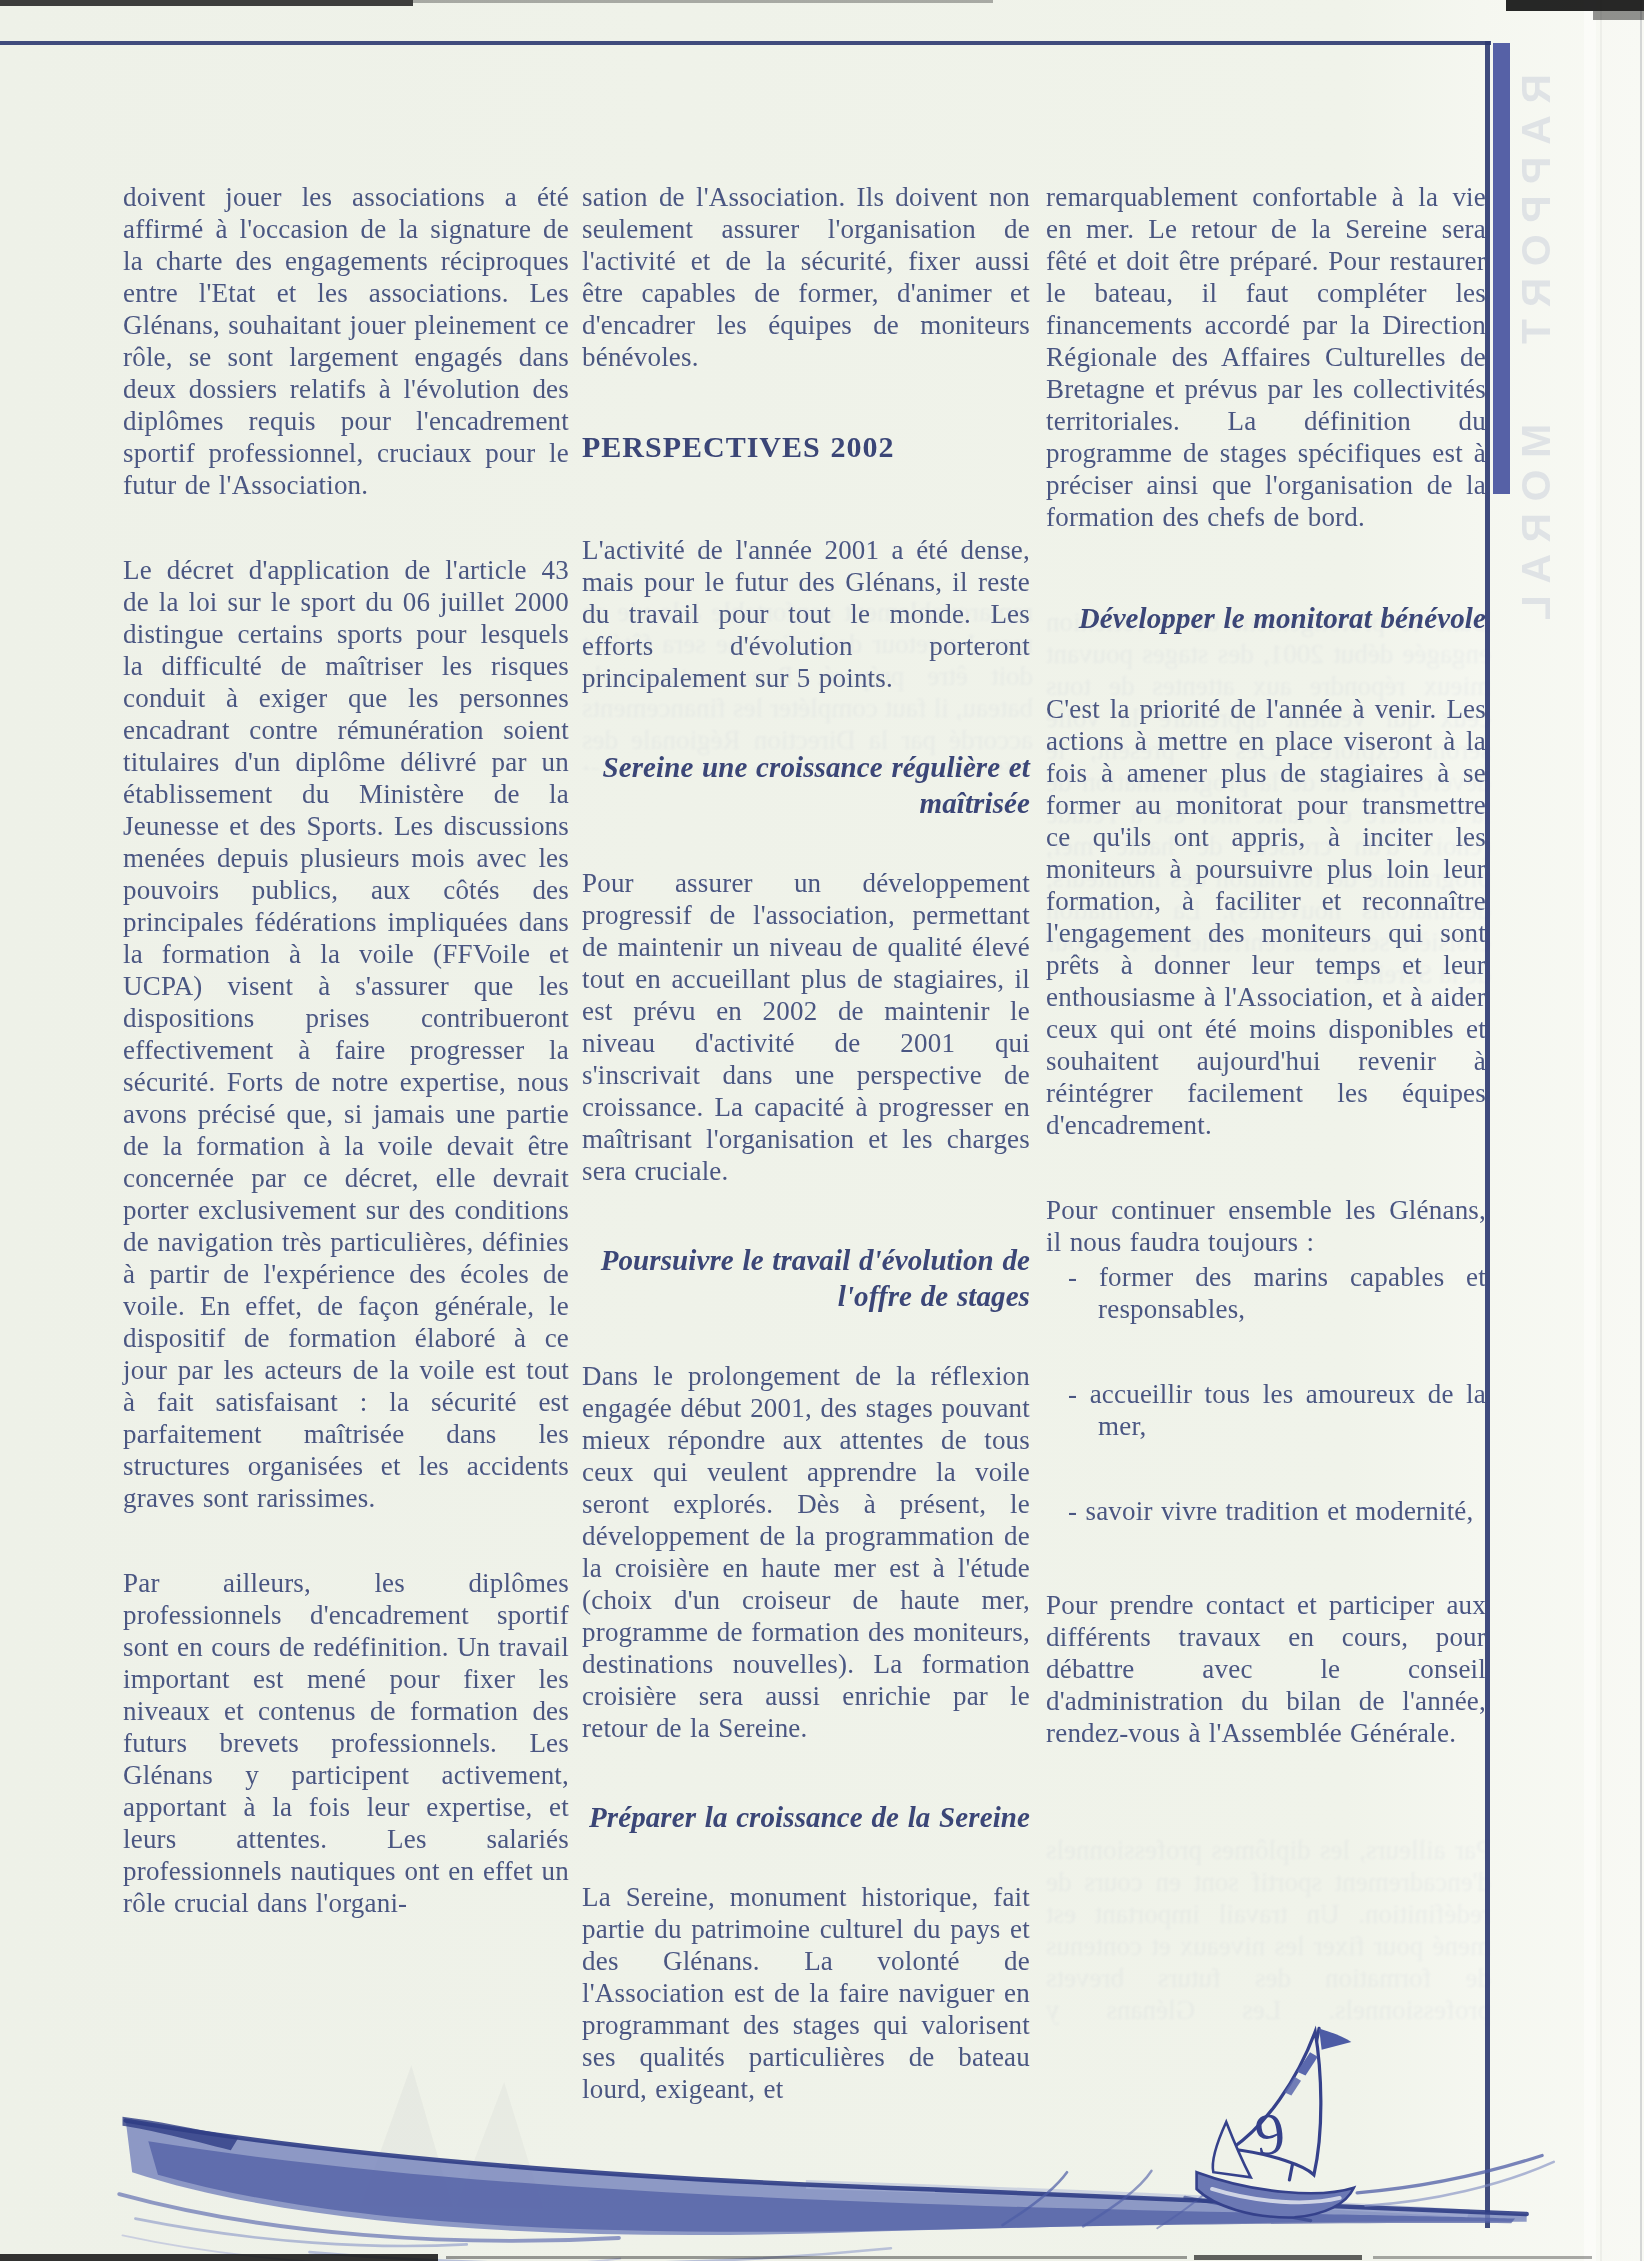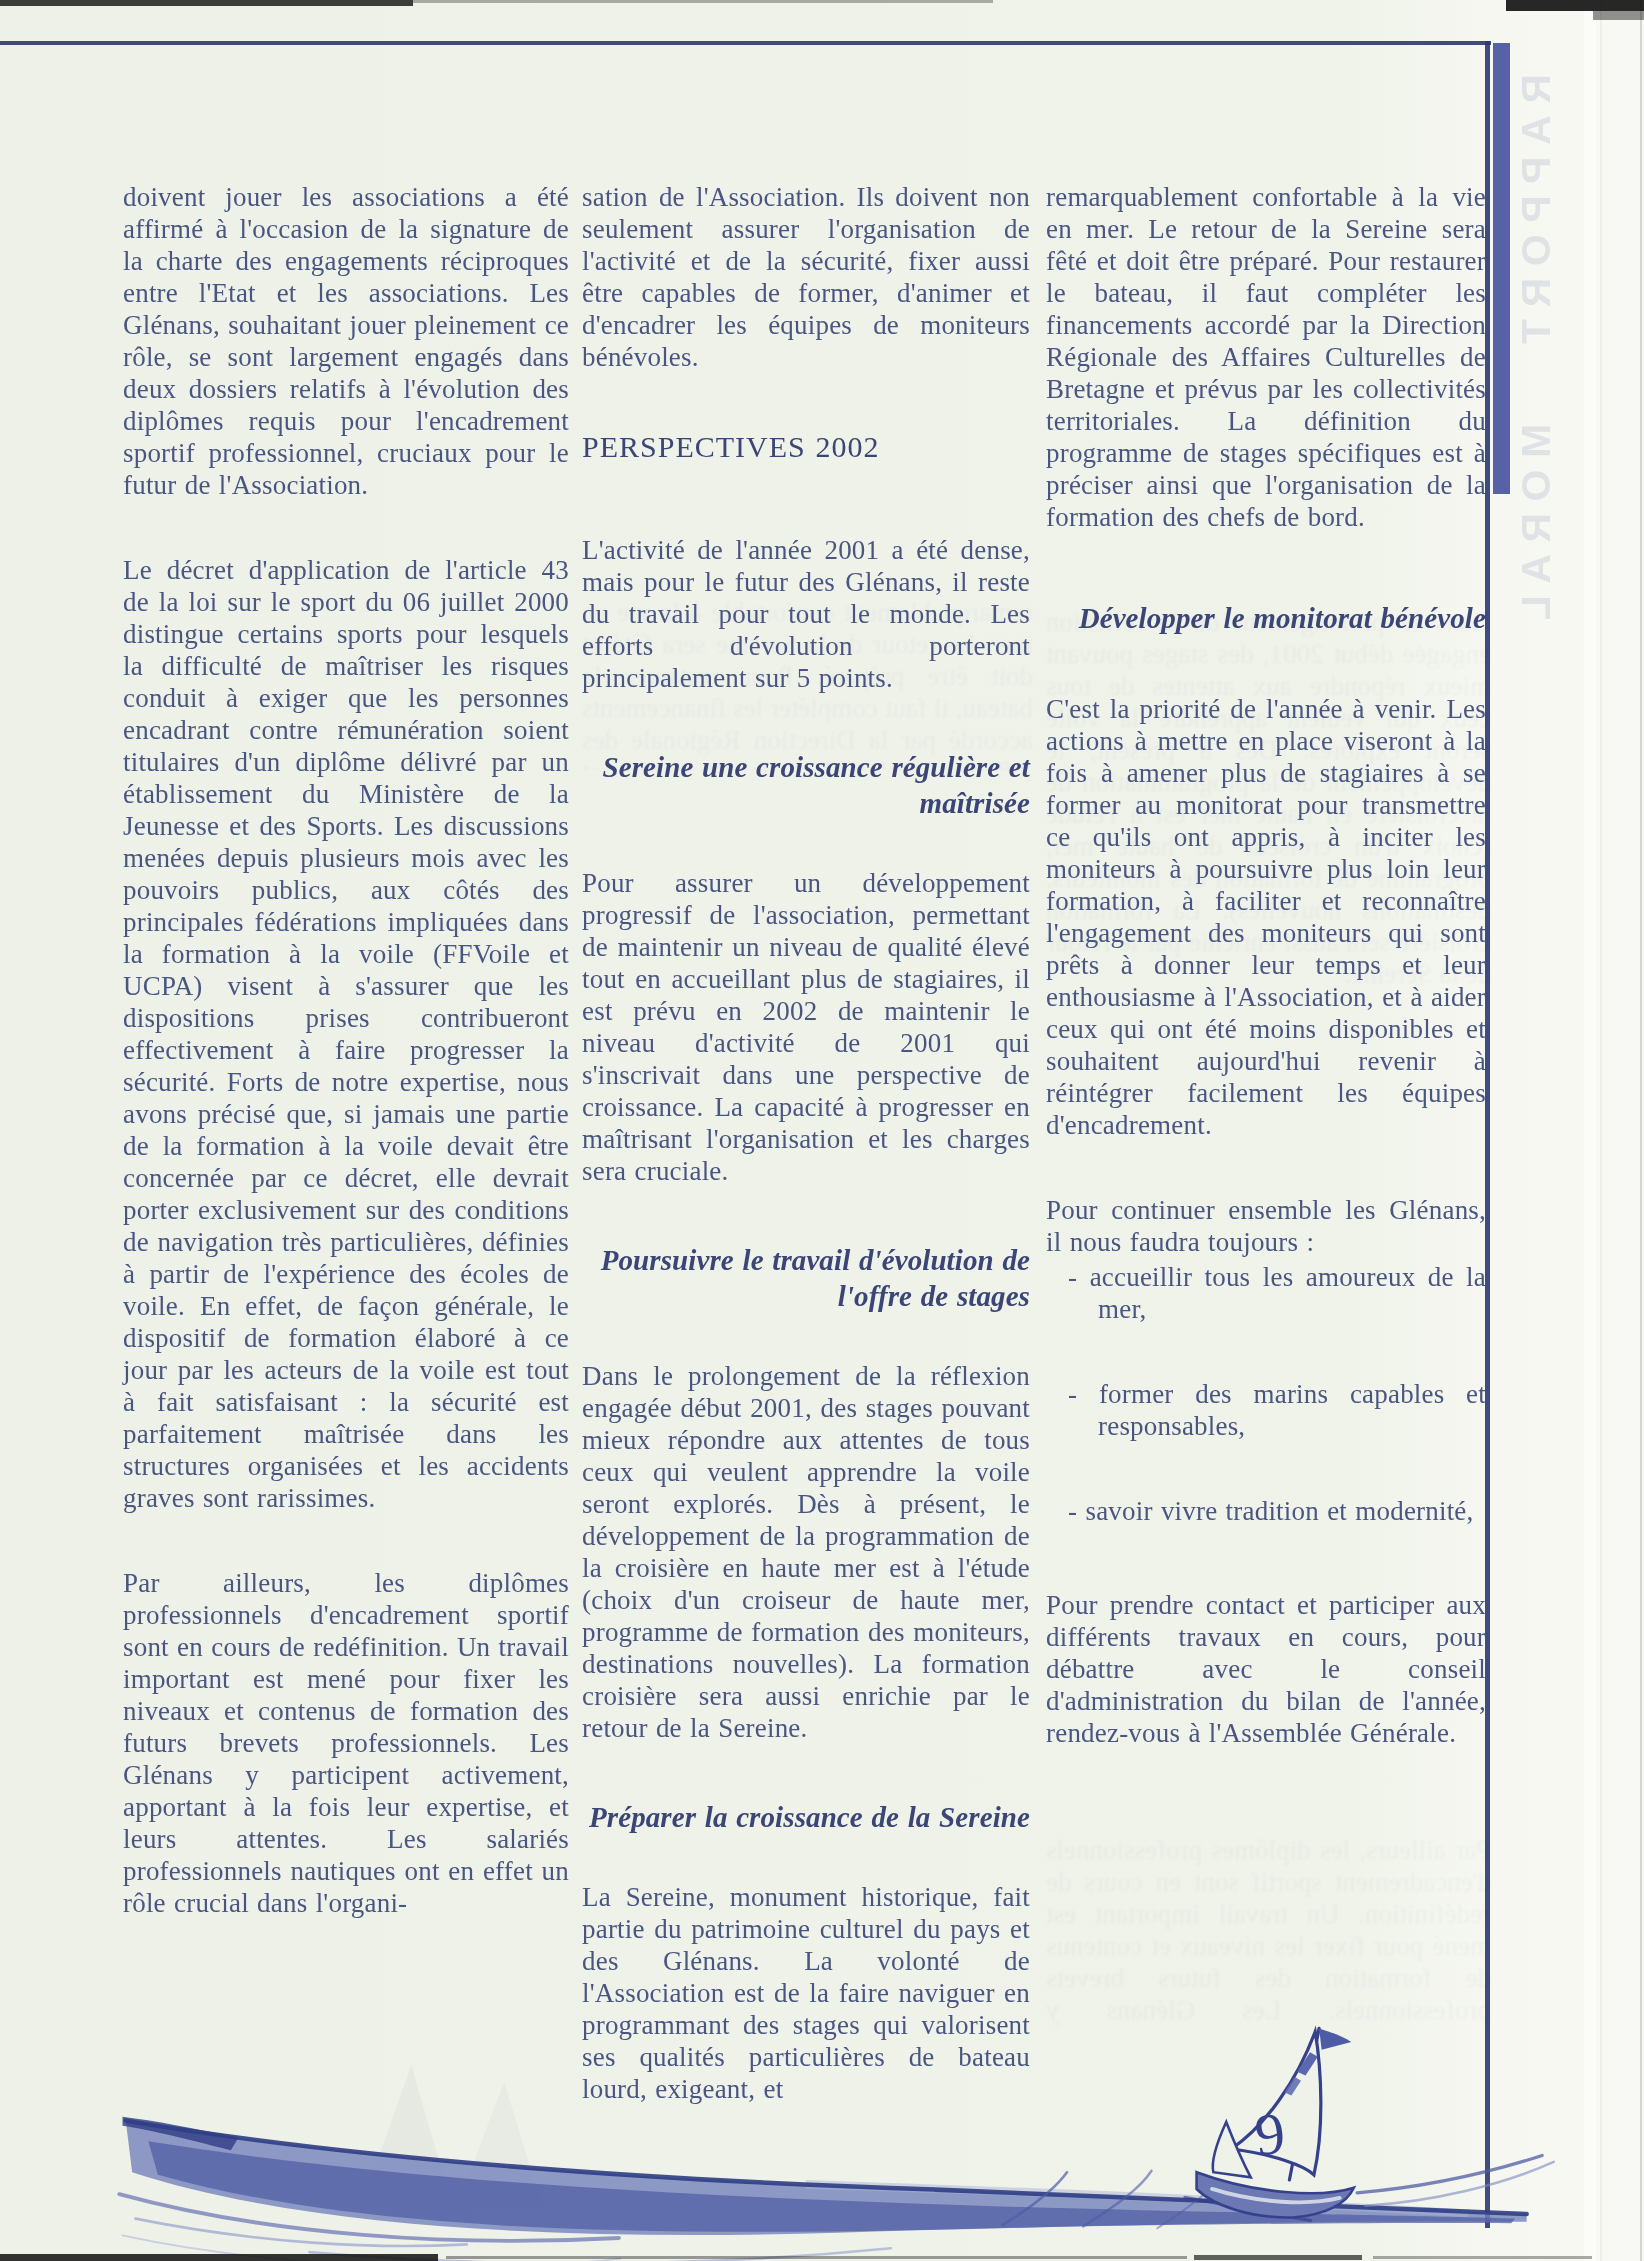--- a/index.html
+++ b/index.html
@@ -33,21 +33,21 @@
   .col{
     position:absolute;top:137px;
     font-size:27px;line-height:32px;color:#4a5682;
     text-align:justify;letter-spacing:0.2px;word-spacing:1.3px;margin-top:44px;
   }
   .col p{margin:0 0 53px 0;}
   .col-1{left:123px;width:446px;}
   .col-2{left:582px;width:448px;}
   .col-3{left:1046px;width:440px;}
   .kicker{
-    font-weight:normal;font-size:30px;letter-spacing:1px;color:#3b4677;
+    font-weight:bold;font-size:30px;letter-spacing:1px;color:#3b4677;
     margin:57px 0 70px 0;text-align:left;line-height:34px;
   }
   .subhead{
     font-weight:bold;font-style:italic;font-size:29px;line-height:36px;color:#3b4677;
     margin:55px 0 46px 0;text-align:right;letter-spacing:0.1px;
   }
   .col-3 .subhead{margin-top:67px;margin-bottom:57px;}
   .list-intro{margin-bottom:2.6px !important;}
   .bullets{margin:0 0 62px 0;}
   .bullet{padding-left:52px;text-indent:-30px;margin:0;}
@@ -106,22 +106,22 @@
     <div class="subhead">Préparer la croissance de la Sereine</div>
     <p>La Sereine, monument historique, fait partie du patrimoine culturel du pays et des Glénans. La volonté de l'Association est de la faire naviguer en programmant des stages qui valorisent ses qualités particulières de bateau lourd, exigeant, et</p>
   </div>
 
   <div class="col col-3">
     <p>remarquablement confortable à la vie en mer. Le retour de la Sereine sera fêté et doit être préparé. Pour restaurer le bateau, il faut compléter les financements accordé par la Direction Régionale des Affaires Culturelles de Bretagne et prévus par les collectivités territoriales. La définition du programme de stages spécifiques est à préciser ainsi que l'organisation de la formation des chefs de bord.</p>
     <div class="subhead">Développer le monitorat bénévole</div>
     <p>C'est la priorité de l'année à venir. Les actions à mettre en place viseront à la fois à amener plus de stagiaires à se former au monitorat pour transmettre ce qu'ils ont appris, à inciter les moniteurs à poursuivre plus loin leur formation, à faciliter et reconnaître l'engagement des moniteurs qui sont prêts à donner leur temps et leur enthousiasme à l'Association, et à aider ceux qui ont été moins disponibles et souhaitent aujourd'hui revenir à réintégrer facilement les équipes d'encadrement.</p>
     <p class="list-intro">Pour continuer ensemble les Glénans, il nous faudra toujours :</p>
     <div class="bullets">
+      <p class="bullet">former des marins capables et responsables,</p>
       <p class="bullet">accueillir tous les amoureux de la mer,</p>
-      <p class="bullet">former des marins capables et responsables,</p>
       <p class="bullet">savoir vivre tradition et modernité,</p>
     </div>
     <p>Pour prendre contact et participer aux différents travaux en cours, pour débattre avec le conseil d'administration du bilan de l'année, rendez-vous à l'Assemblée Générale.</p>
   </div>
 
   <svg class="bottom-art" viewBox="0 0 2550 457" xmlns="http://www.w3.org/2000/svg">
 
     <g>
       <path d="M560,370 L638,152 L702,372 Z" fill="rgba(90,100,120,0.05)"></path>
       <path d="M708,372 L782,178 L842,374 Z" fill="rgba(90,100,120,0.045)"></path>

